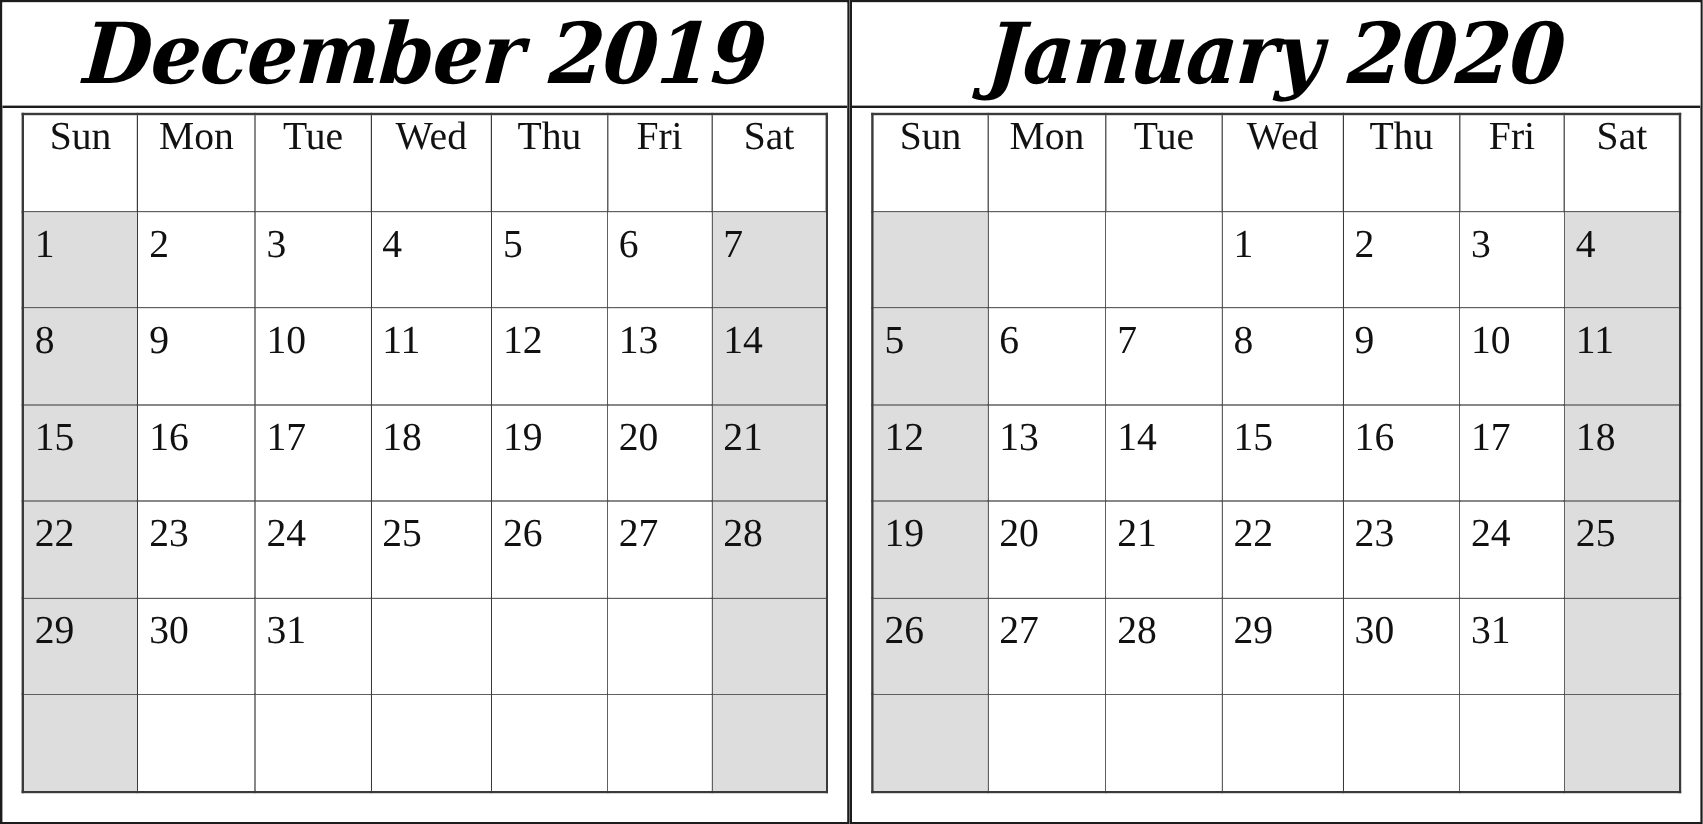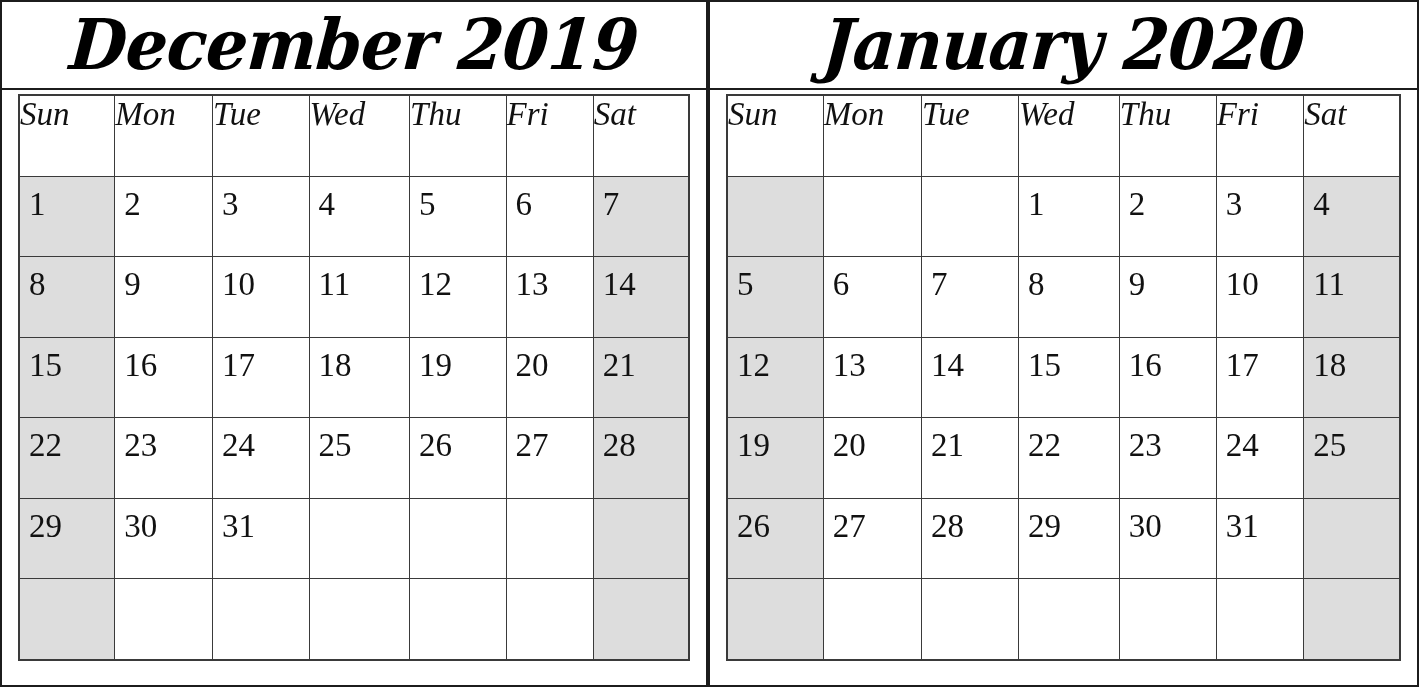--- a/index.html
+++ b/index.html
@@ -75,27 +75,26 @@
     border: 1px solid #3a3a3a;
     padding: 0;
     margin: 0;
     background: #ffffff;
     vertical-align: top;
   }
 
   th.dow {
     background: #dddddd;
     height: 80px;
-    text-align: left;
+    text-align: center;
     vertical-align: middle;
     font-weight: normal;
     font-size: 33px;
     color: #111111;
     border-bottom: 2px solid #3a3a3a;
-    font-style: italic;
   }
 
   td.day-cell {
     height: 78px;
     background: #ffffff;
     position: relative;
   }
   td.day-cell.weekend-col {
     background: #dddddd;
   }

